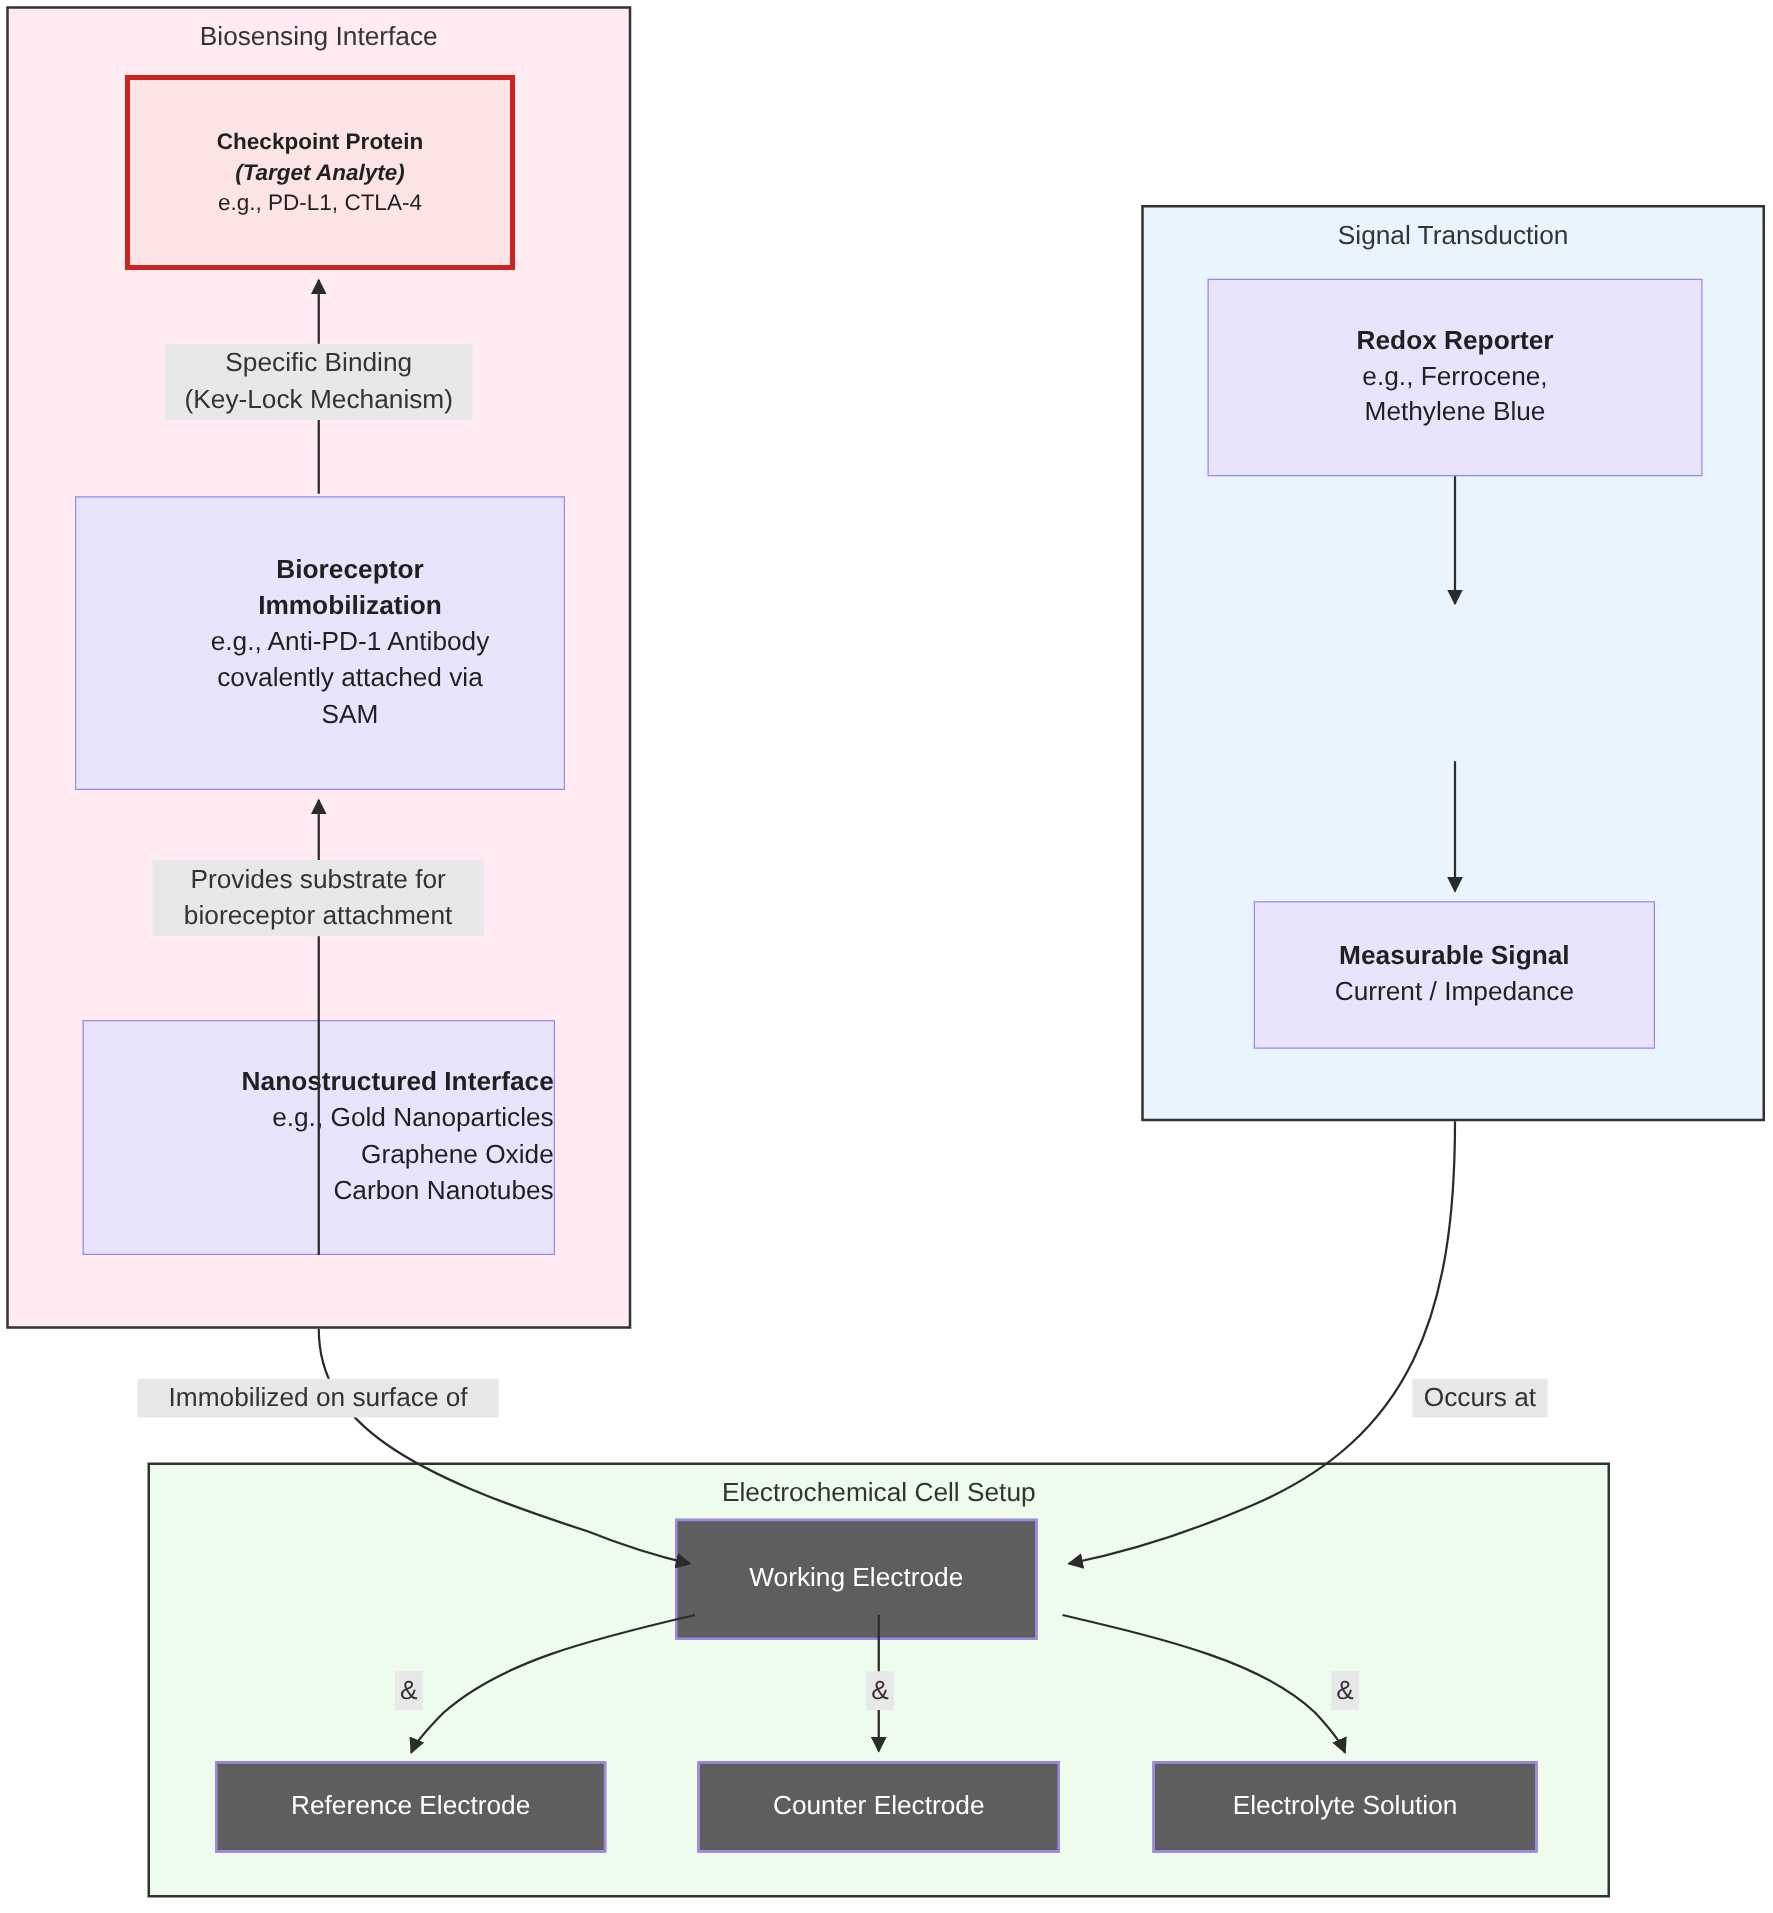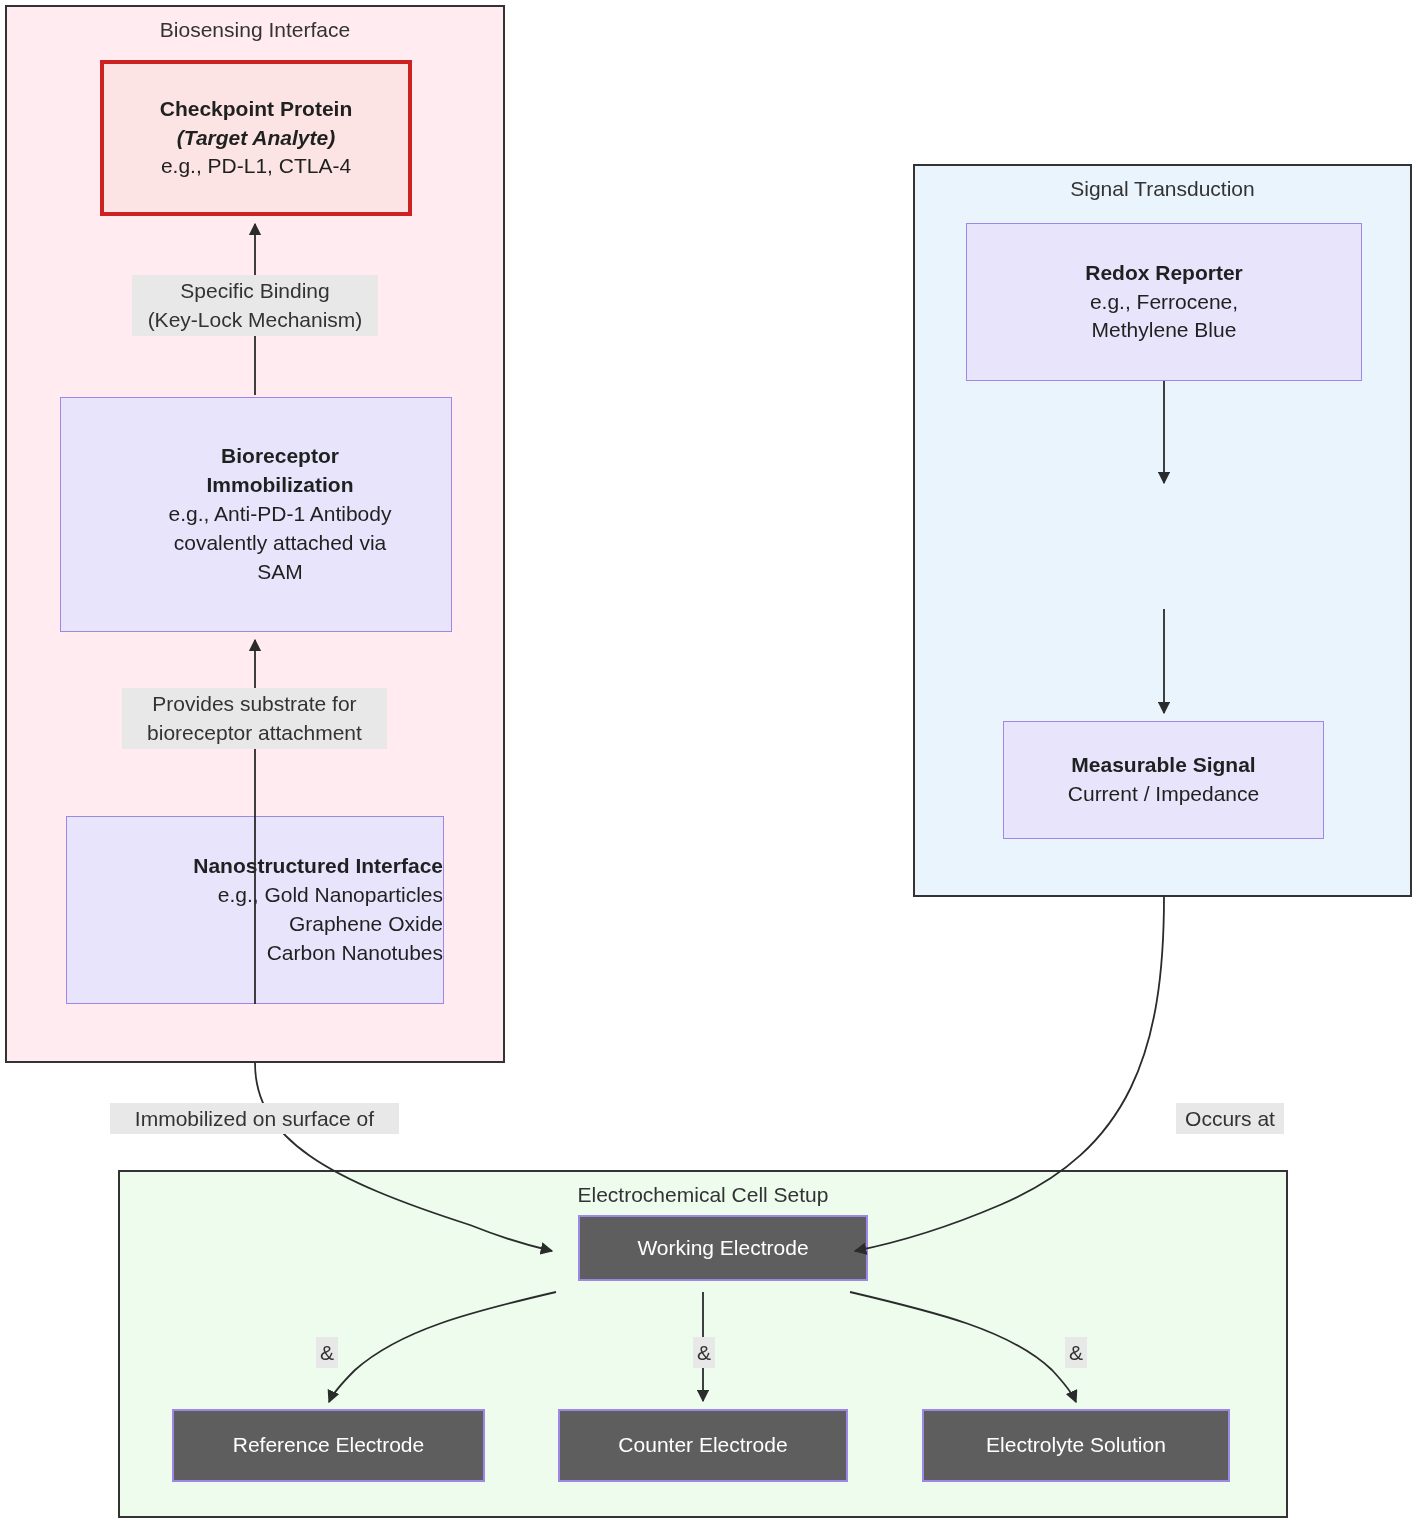--- a/index.html
+++ b/index.html
@@ -67,21 +67,21 @@
     line-height: 1.38;
   }
   .node .ln { display: block; white-space: nowrap; }
   .node .bold { font-weight: bold; }
   .node .ital { font-style: italic; font-weight: bold; }
 
   
   .node-target {
     background: #fde4e4;
     border: 4px solid #cc2222;
-    font-size: 21px;
+    font-size: 18px;
     color: #1f2020;
   }
   
   .node-proc {
     background: #e7e4fb;
     border: 1.6px solid #9f87e8;
     font-size: 21px;
     color: #1f2020;
   }
   
@@ -94,41 +94,41 @@
 
   
   #n-target         { left: 100px; top: 60px;  width: 312px; height: 156px; }
   #n-bioreceptor    { left: 60px;  top: 397px; width: 392px; height: 235px; padding-left: 48px; }
   #n-nano           { left: 66px;  top: 816px; width: 378px; height: 188px; align-items: flex-end; }
   
   #n-redox          { left: 966px; top: 223px; width: 396px; height: 158px; }
   #n-reaction       { left: 968px; top: 491px; width: 394px; height: 118px; }
   #n-signal         { left: 1003px;top: 721px; width: 321px; height: 118px; }
   
-  #n-working        { left: 578px; top: 1215px; width: 290px; height: 66px; align-items: center; }
+  #n-working        { left: 540px; top: 1215px; width: 290px; height: 97px; align-items: center; }
   #n-reference      { left: 172px; top: 1409px; width: 313px; height: 73px; }
   #n-counter        { left: 558px; top: 1409px; width: 290px; height: 73px; }
   #n-electrolyte    { left: 922px; top: 1409px; width: 308px; height: 73px; }
 
   .edge-label {
     position: absolute;
     z-index: 6;
     background: #e8e8e8;
     color: #333333;
     font-size: 21px;
     line-height: 1.4;
     text-align: center;
     padding: 1px 4px;
     white-space: pre-line;
     box-sizing: border-box;
   }
   #lb-binding   { left: 132px; top: 275px; width: 246px; }
   #lb-substrate { left: 122px; top: 688px; width: 265px; }
   #lb-immob     { left: 110px; top: 1103px; width: 289px; }
-  #lb-occurs    { left: 1176px; top: 1103px; width: 108px; }
+  #lb-occurs    { left: 1130px; top: 1103px; width: 108px; }
   #lb-amp1      { left: 316px; top: 1337px; width: 22px; }
   #lb-amp2      { left: 693px; top: 1337px; width: 22px; }
   #lb-amp3      { left: 1065px;top: 1337px; width: 22px; }
 </style>
 </head>
 <body>
 
 <div id="canvas">
 
   <div class="cluster" id="cluster-signal">

